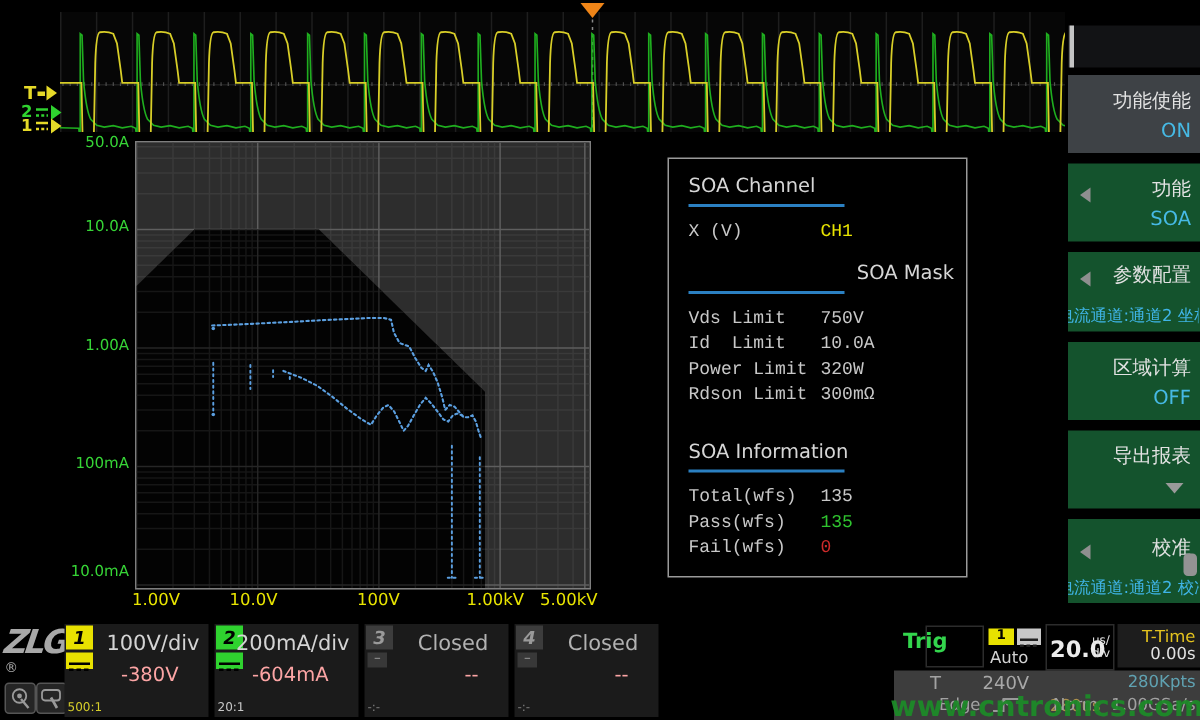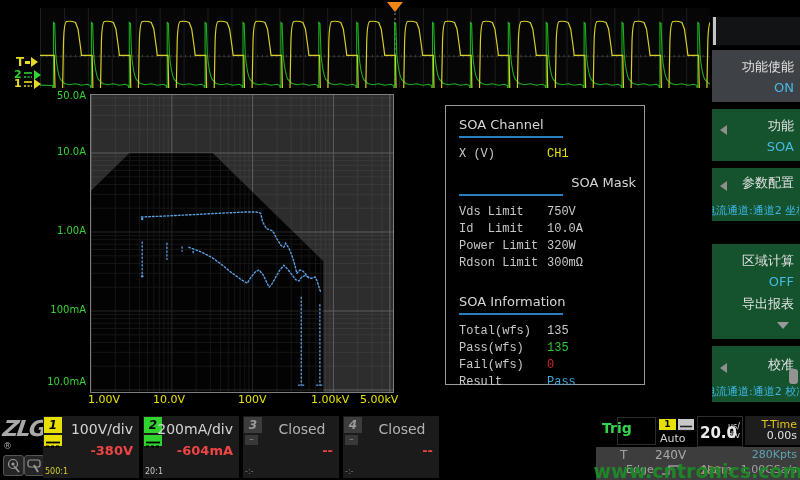--- a/index.html
+++ b/index.html
@@ -50,41 +50,41 @@
          border-right:7px solid #8f8f8f;}
   .arr-d{position:absolute;right:11px;bottom:10px;width:0;height:0;
          border-left:6px solid transparent;border-right:6px solid transparent;
          border-top:7px solid #9a9a9a;}
   #sb-power{top:17px;height:28px;background:#121315;}
   #sb-power .t{top:12px;margin-top:44px;}
   #sb-power .bar{position:absolute;left:1px;top:0;width:3px;height:100%;background:#c4c4c4;}
   #sb-enable{top:50px;height:52px;background:#3e4246;}
   #sb-func{top:109px;height:52px;}
   #sb-param{top:168px;height:53px;}
-  #sb-area{top:228px;height:52px;margin-top:16px;}
+  #sb-area{top:228px;height:52px;}
   #sb-export{top:287px;height:52px;}
   #sb-cal{top:346px;height:56px;}
   #sb-thumb{left:789px;top:369px;width:9px;height:15px;background:#939393;border-radius:3px;}
 
   
   #bbar{left:0;top:414px;width:800px;height:66px;background:#000;}
   .chan{position:absolute;top:2px;width:96px;height:62px;background:#1b1b1b;}
   #ch1{left:43px;} #ch2{left:143px;} #ch3{left:243px;} #ch4{left:343px;}
   .badge{position:absolute;left:1px;top:1px;width:18px;height:16px;text-align:center;
          line-height:16px;font-size:12px;font-weight:bold;font-style:italic;}
   .b-on1{background:#e8e100;color:#000;} .b-on2{background:#2fd22f;color:#000;}
   .b-off{background:#3c3c3c;color:#9a9a9a;}
   .coup{position:absolute;left:1px;top:19px;width:18px;height:11px;}
   .coup.c1{background:#e8e100;} .coup.c2{background:#2fd22f;}
   .coff{position:absolute;left:2px;top:19px;width:13px;height:10px;background:#383838;
         color:#999;font-size:9px;line-height:9px;text-align:center;}
   .probe{position:absolute;left:2px;bottom:2px;font-size:8px;}
   .scale{position:absolute;right:6px;top:5px;font-size:14px;color:#d4d4d4;}
   .scale.closed{left:22px;right:0;text-align:center;color:#b2b2b2;}
-  .offset{position:absolute;right:6px;top:27px;font-size:13px;color:#ef4444;font-weight:bold;}
+  .offset{position:absolute;right:20px;top:27px;font-size:13px;color:#fca5a5;}
   #logo{position:absolute;left:3px;top:2px;width:38px;height:62px;}
   #logo .z{font-size:22px;font-weight:bold;font-style:italic;color:#a8a8a8;
            display:inline-block;transform:skewX(-8deg);letter-spacing:-2px;}
   #logo .r{font-size:9px;color:#a8a8a8;vertical-align:top;}
   .sbtn{position:absolute;width:19px;height:19px;background:#252525;border:1px solid #555;
         border-radius:3px;}
   #trigbox{position:absolute;left:598px;top:2px;width:96px;height:29px;}
   #trigbox .tbx{position:absolute;left:19px;top:1px;width:37px;height:26px;background:#000;
                 border:1px solid #2c2c2c;}
   #trigbox .tword{position:absolute;left:4px;top:4px;font-size:14px;font-weight:bold;color:#33d54d;}
@@ -211,24 +211,20 @@
       <span class="v-white">135</span>
     </div>
   <div class="row">
       <span class="l v-green">Pass(wfs)</span>
       <span class="v-green">135</span>
     </div>
   <div class="row">
       <span class="l v-red">Fail(wfs)</span>
       <span class="v-red">0</span>
     </div>
-  <div class="row">
-      <span class="l v-cyan">Result</span>
-      <span class="v-cyan">Pass</span>
-    </div>
 </div>
 
 <div class="side" id="sb-power">
   <div class="bar"></div>
   <span class="t">电源</span>
 </div>
 <div class="side" id="sb-enable">
   <span class="t">功能使能</span>
   <span class="v">ON</span>
 </div>

